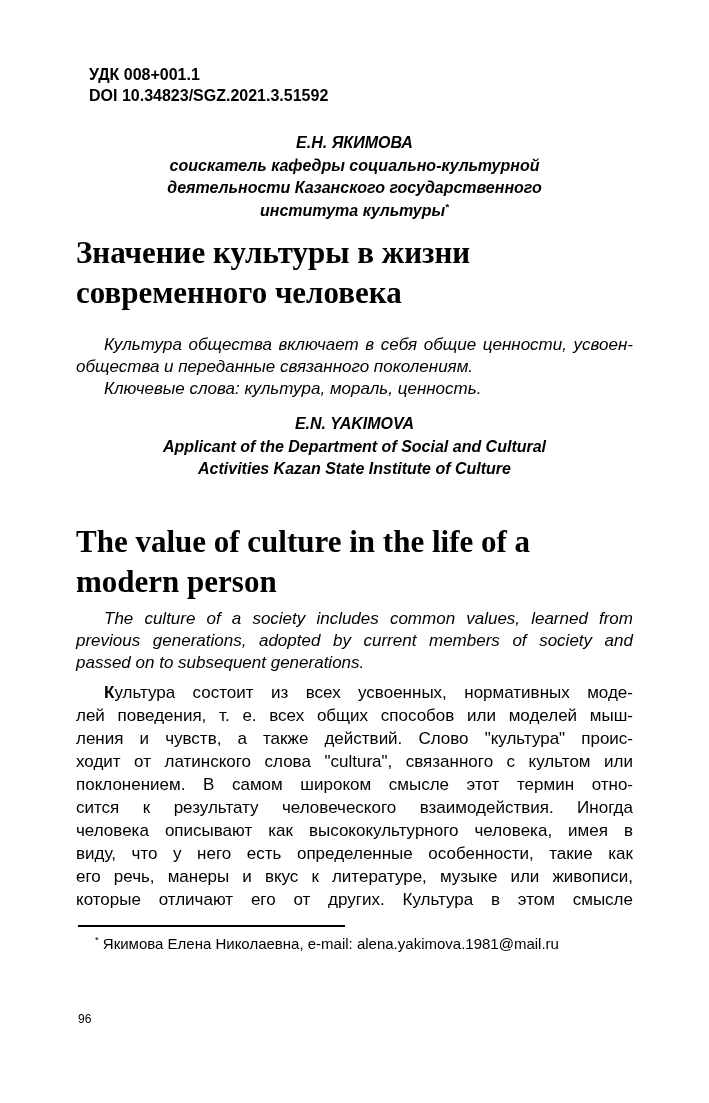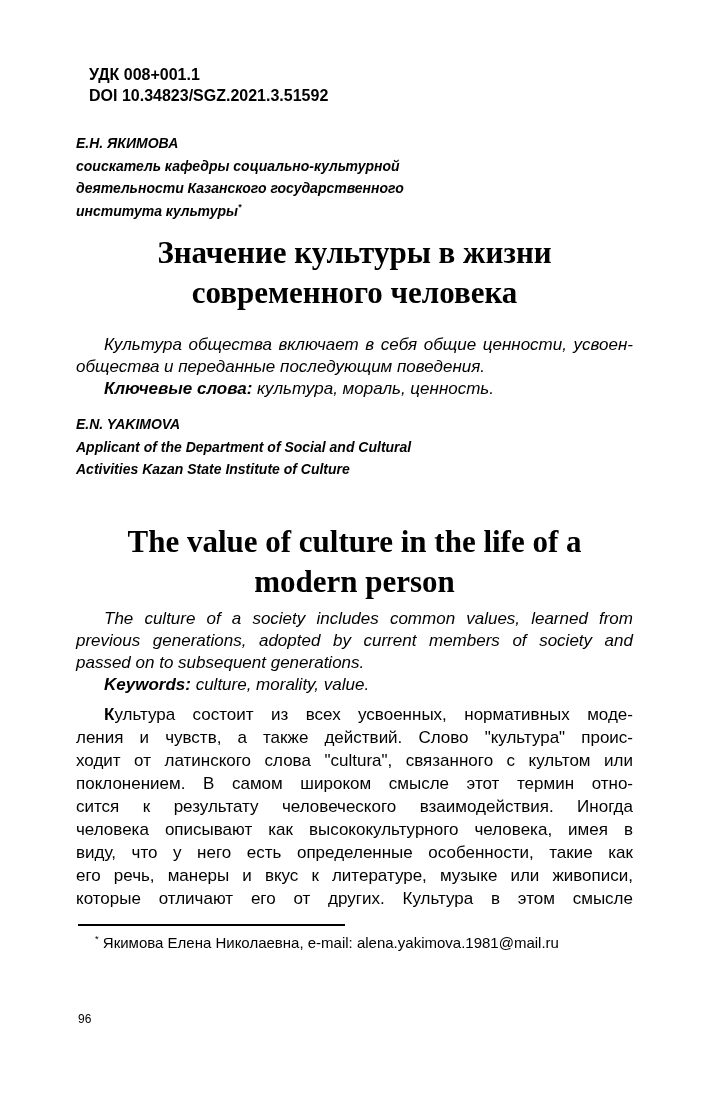--- a/index.html
+++ b/index.html
@@ -16,50 +16,50 @@
   }
   .udk-block {
     font-weight: 700;
     font-size: 16px;
     line-height: 21px;
     margin-left: 13px;
   }
   .author-block {
     font-weight: 700;
     font-style: italic;
-    font-size: 14px;
+    font-size: 16px;
     line-height: 22.5px;
+    text-align: center;
   }
   .author-ru { margin-top: 26px; }
   .author-en { margin-top: 13px; }
   .article-title {
     font-family: "Liberation Serif", serif;
     font-weight: 700;
     font-size: 31px;
     line-height: 40px;
-    text-align: center;
   }
   .title-ru { margin-top: 11px; }
   .title-en { margin-top: 41px; }
   .abstract {
     font-style: italic;
     font-size: 17px;
     line-height: 22px;
   }
   .abstract-ru { margin-top: 21px; }
   .abstract-en { margin-top: 6px; }
   .body-par {
     font-size: 17px;
     line-height: 23px;
     margin-top: 7px;
   }
   .jl { text-align: justify; text-align-last: justify; }
   .jl-last { text-align: left; text-align-last: left; }
   .indent { text-indent: 28px; }
-  .kw-label { font-weight: 700; }
+  .kw-label { font-weight: 400; }
   .drop { font-weight: 700; }
   sup { font-size: 62%; line-height: 0; }
   .footnote-rule {
     border: 0;
     border-top: 2px solid #000000;
     width: 267px;
     margin: 14px 0 7px 2px;
   }
   .footnote {
     font-size: 15px;
@@ -90,44 +90,44 @@
     <div><span>института культуры</span><sup>*</sup></div>
   </div>
 
   <div class="article-title title-ru">
     <div>Значение культуры в жизни</div>
     <div>современного человека</div>
   </div>
 
   <div class="abstract abstract-ru">
     <div class="jl indent">Культура общества включает в себя общие ценности, усвоен-</div>
-    <div class="jl-last">общества и переданные последующим поведения.</div>
+    <div class="jl-last">общества и переданные связанного поколениям.</div>
     <div class="jl-last indent"><span class="kw-label">Ключевые слова:</span><span> культура, мораль, ценность.</span></div>
   </div>
 
   <div class="author-block author-en">
     <div>E.N. YAKIMOVA</div>
     <div>Applicant of the Department of Social and Cultural</div>
     <div>Activities Kazan State Institute of Culture</div>
   </div>
 
   <div class="article-title title-en">
     <div>The value of culture in the life of a</div>
     <div>modern person</div>
   </div>
 
   <div class="abstract abstract-en">
     <div class="jl indent">The culture of a society includes common values, learned from</div>
     <div class="jl">previous generations, adopted by current members of society and</div>
     <div class="jl-last">passed on to subsequent generations.</div>
-    <div class="jl-last indent"><span class="kw-label">Keywords:</span><span> culture, morality, value.</span></div>
   </div>
 
   <div class="body-par">
     <div class="jl indent"><span class="drop">К</span><span>ультура состоит из всех усвоенных, нормативных моде-</span></div>
+    <div class="jl">лей поведения, т. е. всех общих способов или моделей мыш-</div>
     <div class="jl">ления и чувств, а также действий. Слово "культура" проис-</div>
     <div class="jl">ходит от латинского слова "cultura", связанного с культом или</div>
     <div class="jl">поклонением. В самом широком смысле этот термин отно-</div>
     <div class="jl">сится к результату человеческого взаимодействия. Иногда</div>
     <div class="jl">человека описывают как высококультурного человека, имея в</div>
     <div class="jl">виду, что у него есть определенные особенности, такие как</div>
     <div class="jl">его речь, манеры и вкус к литературе, музыке или живописи,</div>
     <div class="jl">которые отличают его от других. Культура в этом смысле</div>
   </div>
 

